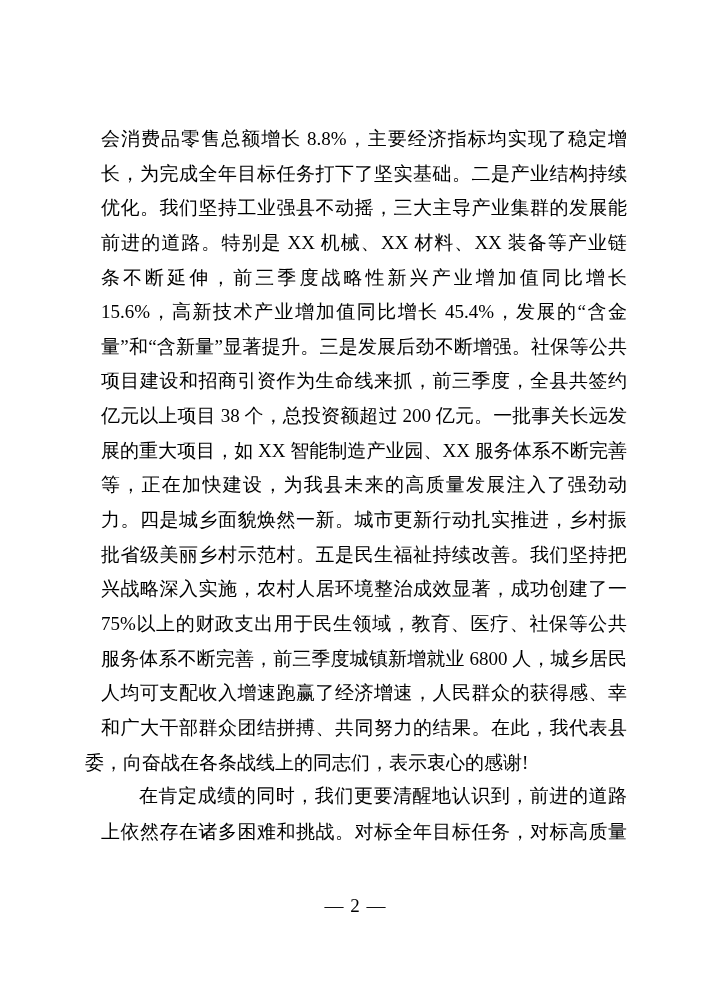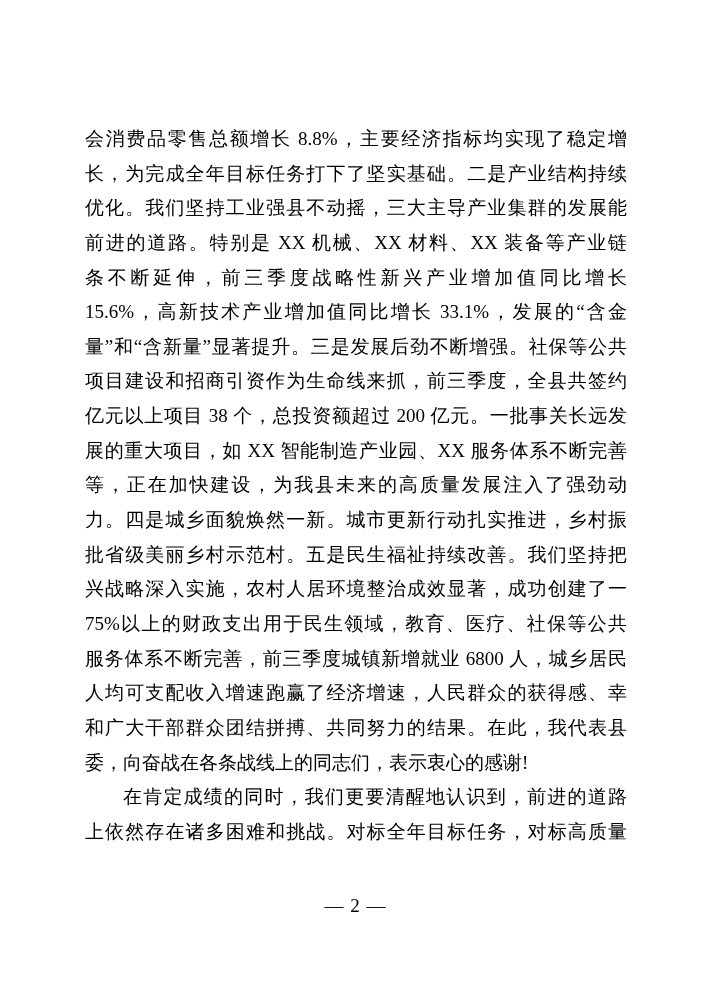--- a/index.html
+++ b/index.html
@@ -33,23 +33,25 @@
     line-height: 34.65px;
     height: 34.65px;
     white-space: normal;
     overflow: hidden;
     text-align: justify;
     
   }
   .line.j {
     text-align-last: justify;
     text-justify: inter-character;
+    margin-left: 16px;
   }
   .line.indent {
     text-indent: 38px;
+    font-family: Liberation Mono, monospace;
   }
   .page-number {
     position: absolute;
     left: 0;
     top: 891px;
     width: 711px;
     text-align: center;
     font-size: 19px;
     line-height: 30px;
     letter-spacing: 1px;
@@ -58,21 +60,21 @@
 </head>
 <body>
 
 <div class="page">
   <div class="text-block">
     <div class="line j">会消费品零售总额增长 8.8%，主要经济指标均实现了稳定增</div>
     <div class="line j">长，为完成全年目标任务打下了坚实基础。二是产业结构持续</div>
     <div class="line j">优化。我们坚持工业强县不动摇，三大主导产业集群的发展能</div>
     <div class="line j">前进的道路。特别是 XX 机械、XX 材料、XX 装备等产业链</div>
     <div class="line j">条不断延伸，前三季度战略性新兴产业增加值同比增长</div>
-    <div class="line j">15.6%，高新技术产业增加值同比增长 33.1%，发展的“含金</div>
+    <div class="line j">15.6%，高新技术产业增加值同比增长 45.4%，发展的“含金</div>
     <div class="line j">量”和“含新量”显著提升。三是发展后劲不断增强。社保等公共</div>
     <div class="line j">项目建设和招商引资作为生命线来抓，前三季度，全县共签约</div>
     <div class="line j">亿元以上项目 38 个，总投资额超过 200 亿元。一批事关长远发</div>
     <div class="line j">展的重大项目，如 XX 智能制造产业园、XX 服务体系不断完善</div>
     <div class="line j">等，正在加快建设，为我县未来的高质量发展注入了强劲动</div>
     <div class="line j">力。四是城乡面貌焕然一新。城市更新行动扎实推进，乡村振</div>
     <div class="line j">批省级美丽乡村示范村。五是民生福祉持续改善。我们坚持把</div>
     <div class="line j">兴战略深入实施，农村人居环境整治成效显著，成功创建了一</div>
     <div class="line j">75%以上的财政支出用于民生领域，教育、医疗、社保等公共</div>
     <div class="line j">服务体系不断完善，前三季度城镇新增就业 6800 人，城乡居民</div>

